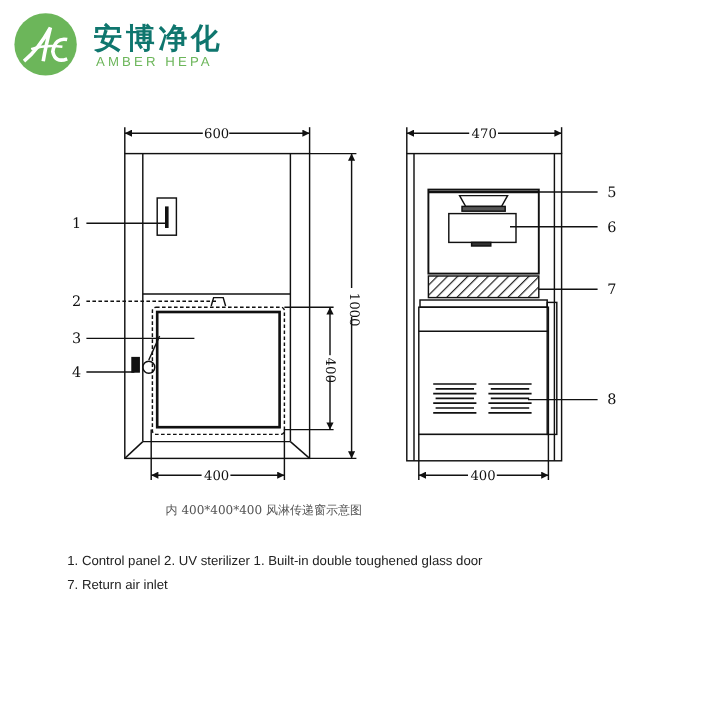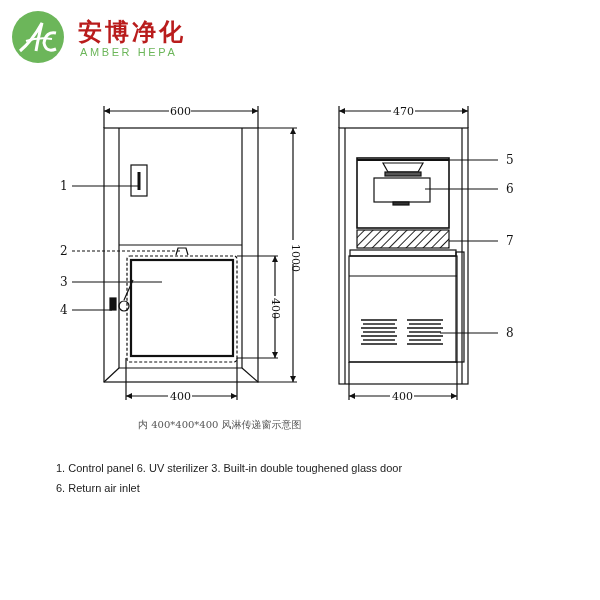--- a/index.html
+++ b/index.html
@@ -1,19 +1,19 @@
 <!DOCTYPE html>
 <html><head>
 <meta charset="utf-8">
 <style>
   html, body { margin: 0; padding: 0; background: #ffffff; }
   body { width: 600px; height: 600px; position: relative; overflow: hidden; font-family: "Liberation Sans", sans-serif; }
   .logo { position: absolute; left: 10px; top: 8px; width: 200px; height: 56px; }
   .logo-circle { position: absolute; left: 2px; top: 3px; width: 52px; height: 52px; border-radius: 50%; background: #6cb65a; }
-  .logo-cn { position: absolute; left: 68px; top: 8px; font-family: "DejaVu Sans", sans-serif; font-size: 24px; color: #b91c1c; letter-spacing: 3px; font-weight: bold; }
+  .logo-cn { position: absolute; left: 68px; top: 8px; font-family: "DejaVu Sans", sans-serif; font-size: 24px; color: #0f766e; letter-spacing: 3px; font-weight: bold; }
   .logo-en { position: absolute; left: 70px; top: 38px; font-size: 11px; color: #6cb65a; letter-spacing: 2.6px; }
   .drawing { position: absolute; left: 0; top: 0; width: 600px; height: 600px; }
   .caption { position: absolute; left: 138px; top: 418px; font-family: "DejaVu Serif", serif; font-size: 10px; color: #555; }
   .legend { position: absolute; left: 56px; top: 458px; font-size: 11px; color: #222; line-height: 20px; }
   .legend div { white-space: nowrap; }
 </style>
 </head>
 <body>
 
 <div class="logo">
@@ -153,15 +153,15 @@
     <text x="506" y="164" font-size="12">5</text>
     <text x="506" y="193" font-size="12">6</text>
     <text x="506" y="245" font-size="12">7</text>
     <text x="506" y="337" font-size="12">8</text>
   </g>
 </svg>
 
 <div class="caption">内 400*400*400 风淋传递窗示意图</div>
 
 <div class="legend">
-  <div>1. Control panel  6. UV sterilizer  3. Built-in double toughened glass door</div>
-  <div>6. Return air inlet</div>
+  <div>1. Control panel  2. UV sterilizer  1. Built-in double toughened glass door</div>
+  <div>7. Return air inlet</div>
 </div>
 
 </body></html>

